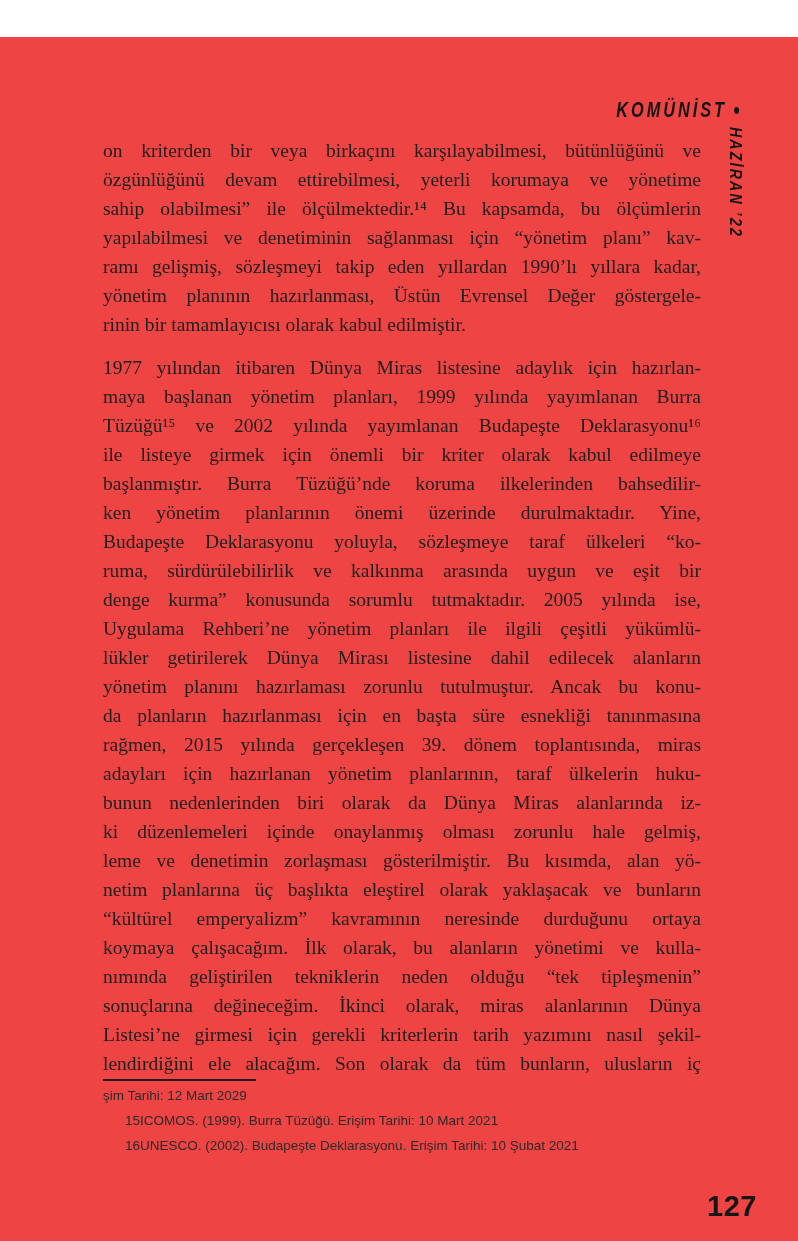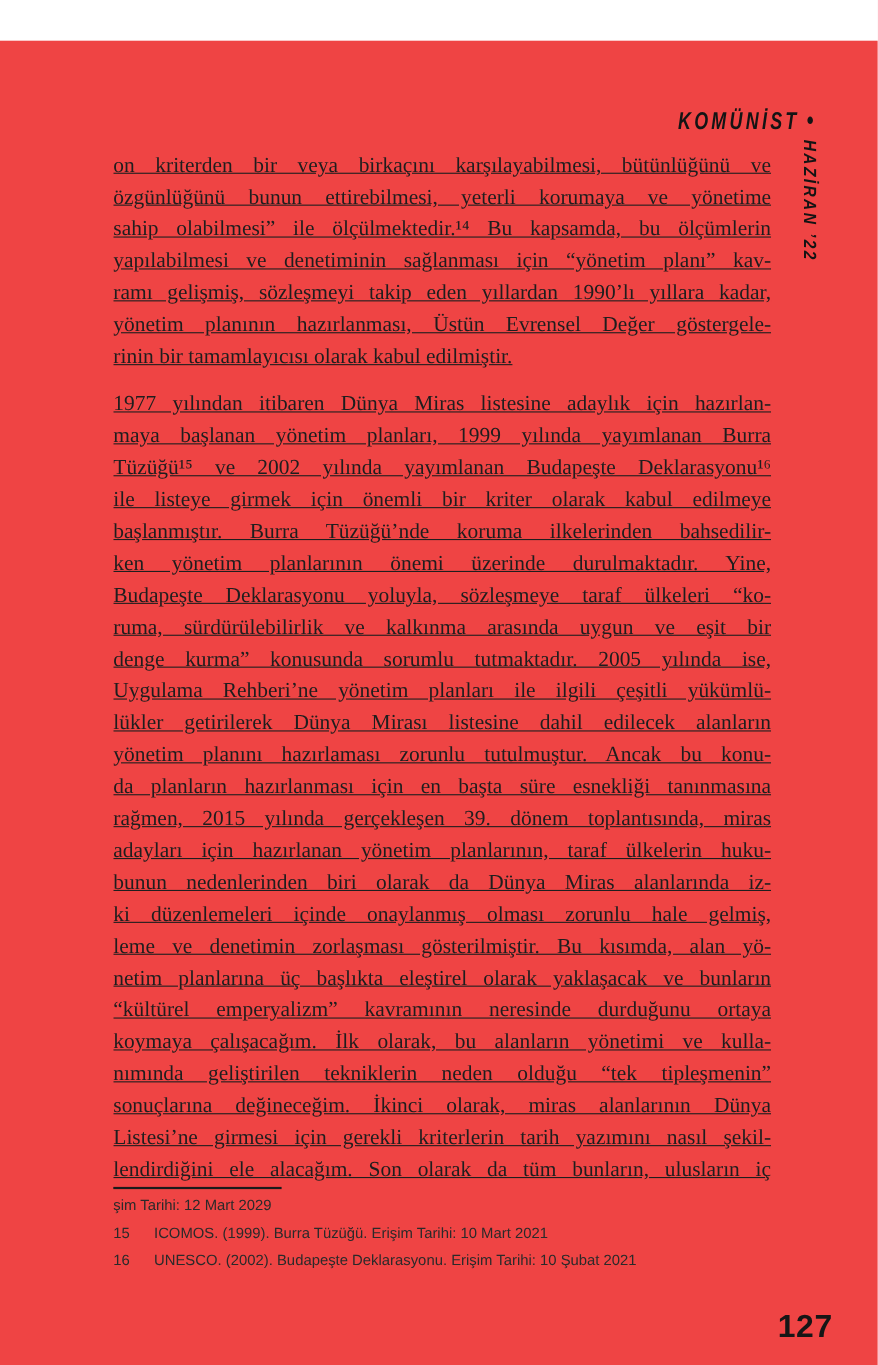--- a/index.html
+++ b/index.html
@@ -63,21 +63,20 @@
     width: 598px;
     font-size: 19.5px;
   }
   .paragraph + .paragraph { margin-top: 14px; }
   .text-line {
     line-height: 29px;
     height: 29px;
     text-align: justify;
     text-align-last: justify;
     overflow: hidden;
-    text-decoration: underline;
   }
   .p-endleft .text-line:last-child { text-align-last: left; }
 
   
   .fn-rule {
     position: absolute;
     left: 103px;
     top: 1042px;
     width: 153px;
     border-top: 2px solid #1b1b1b;
@@ -86,21 +85,21 @@
     position: absolute;
     left: 103px;
     top: 1049px;
     width: 600px;
     font-family: "Liberation Sans", "DejaVu Sans", sans-serif;
     font-size: 13.5px;
     line-height: 20px;
     color: #2a2a2a;
   }
   .footnote { margin-bottom: 5px; }
-  .fn-num { display: inline-block; width: 37px; }
+  .fn-num { display: inline-block; width: 37px; text-align: right; }
   .fn-just { text-align: justify; text-align-last: justify; }
 
   
   .page-number {
     position: absolute;
     top: 1153px;
     right: 41px;
     font-family: "Liberation Sans", "DejaVu Sans", sans-serif;
     font-weight: 700;
     font-size: 29px;
@@ -116,21 +115,21 @@
   <div class="masthead">
     <span class="mag-title">KOMÜNİST</span>
     <span class="mag-bullet">•</span>
   </div>
 
   <div class="issue">HAZİRAN ’22</div>
 
   <div class="body-text">
     <div class="paragraph p-endleft">
         <div class="text-line">on kriterden bir veya birkaçını karşılayabilmesi, bütünlüğünü ve</div>
-        <div class="text-line">özgünlüğünü bunun ettirebilmesi, yeterli korumaya ve yönetime</div>
+        <div class="text-line">özgünlüğünü devam ettirebilmesi, yeterli korumaya ve yönetime</div>
         <div class="text-line">sahip olabilmesi” ile ölçülmektedir.¹⁴ Bu kapsamda, bu ölçümlerin</div>
         <div class="text-line">yapılabilmesi ve denetiminin sağlanması için “yönetim planı” kav-</div>
         <div class="text-line">ramı gelişmiş, sözleşmeyi takip eden yıllardan 1990’lı yıllara kadar,</div>
         <div class="text-line">yönetim planının hazırlanması, Üstün Evrensel Değer göstergele-</div>
         <div class="text-line">rinin bir tamamlayıcısı olarak kabul edilmiştir.</div>
       </div>
     <div class="paragraph">
         <div class="text-line">1977 yılından itibaren Dünya Miras listesine adaylık için hazırlan-</div>
         <div class="text-line">maya başlanan yönetim planları, 1999 yılında yayımlanan Burra</div>
         <div class="text-line">Tüzüğü¹⁵ ve 2002 yılında yayımlanan Budapeşte Deklarasyonu¹⁶</div>

